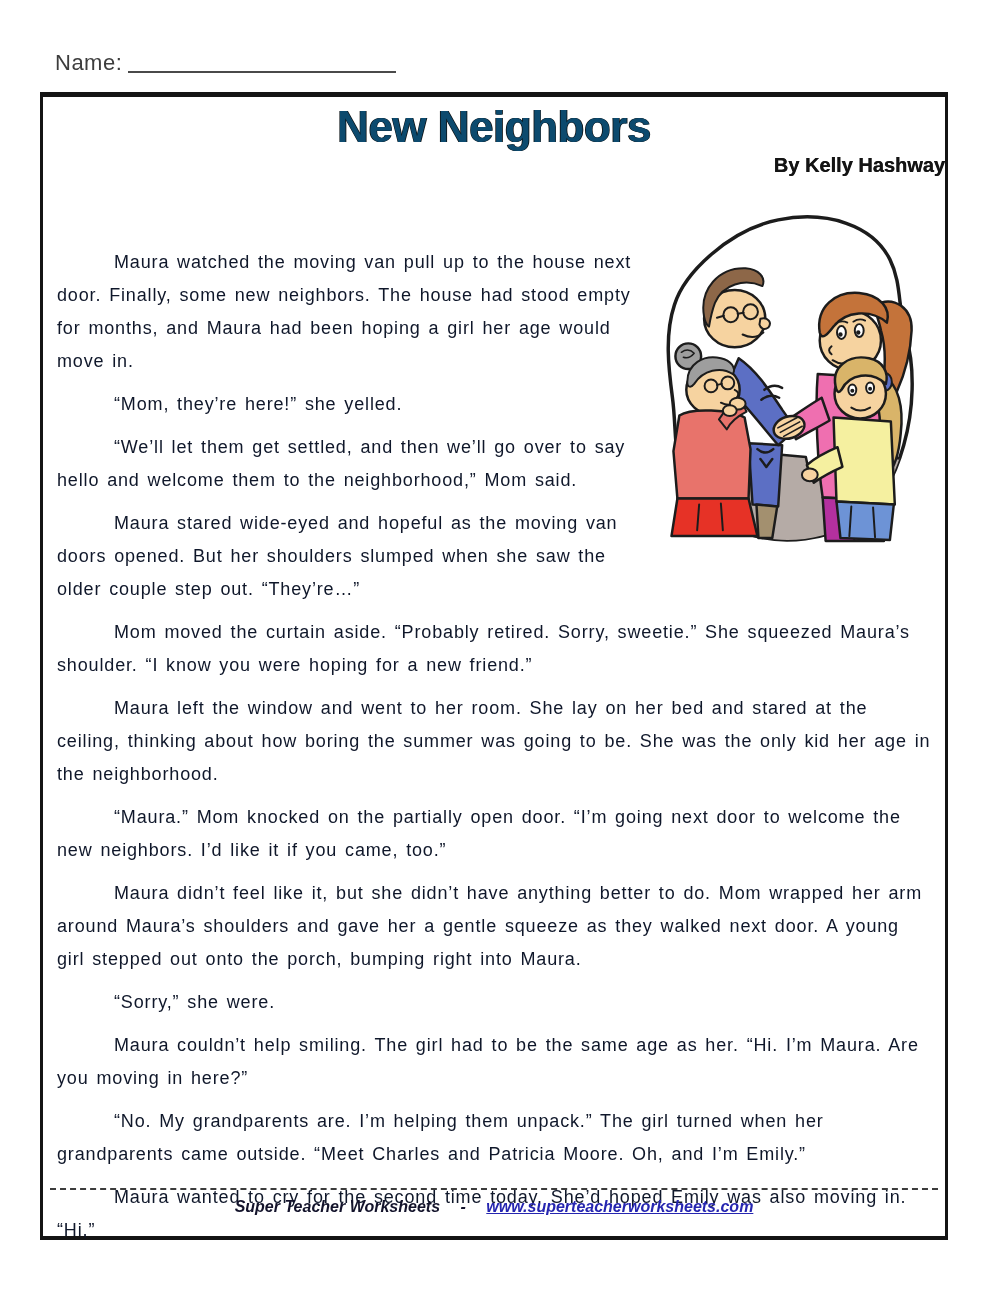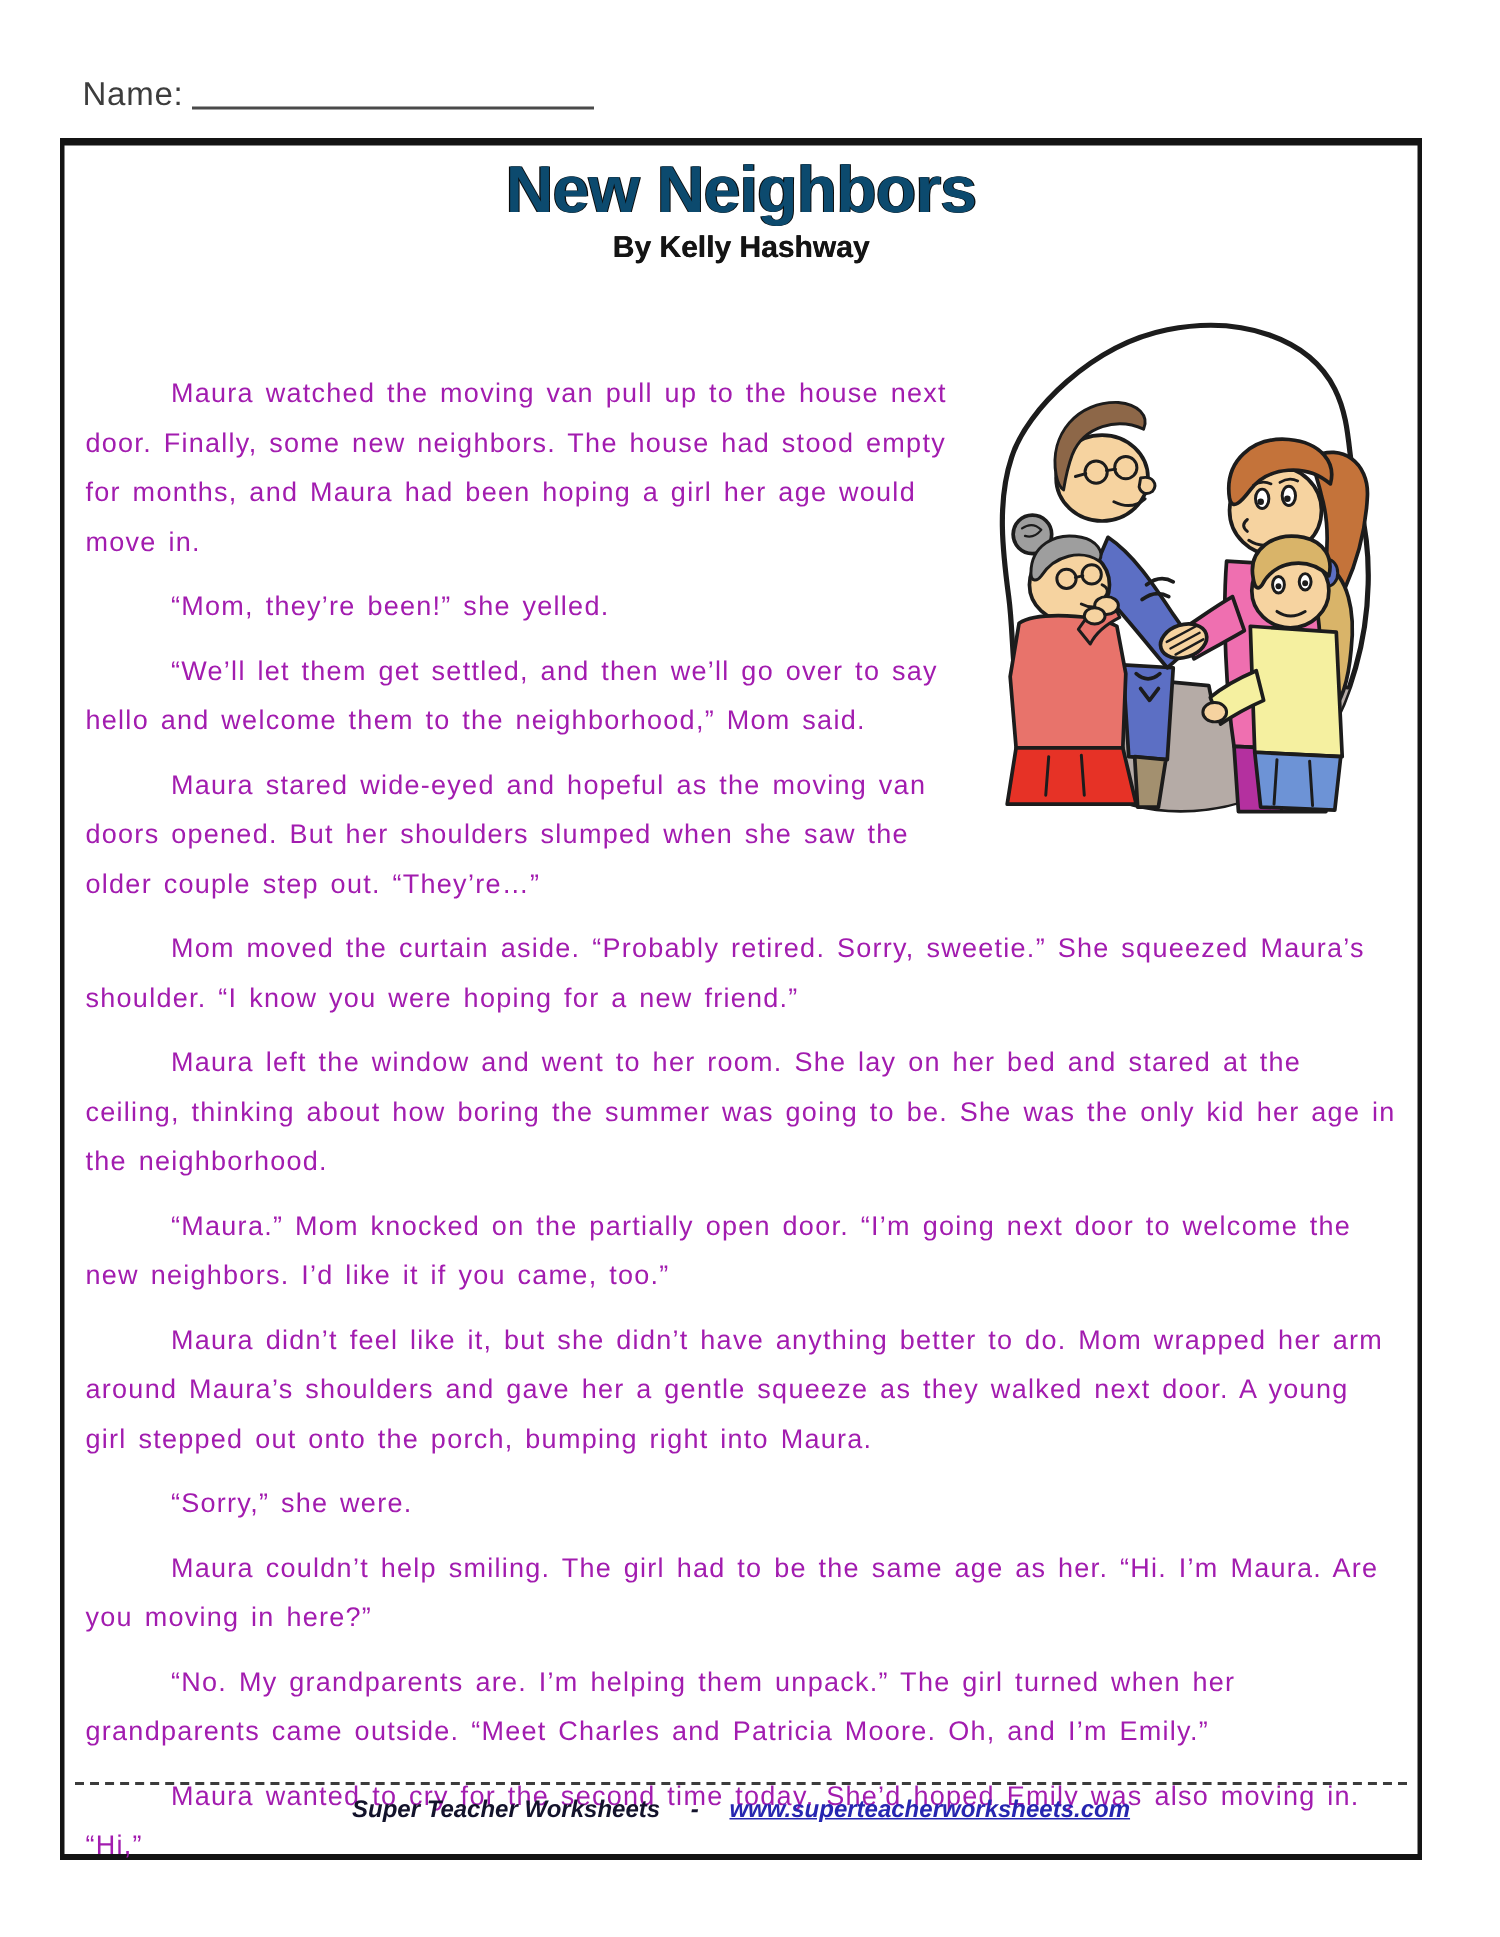--- a/index.html
+++ b/index.html
@@ -49,29 +49,30 @@
     letter-spacing: -0.5px;
     text-shadow: 0.7px 0 0 #0c0c0c, -0.7px 0 0 #0c0c0c;
     line-height: 50px;
   }
   .byline {
     font-size: 20px;
     font-weight: bold;
     color: #141414;
     text-shadow: 0.3px 0 0 #141414;
     line-height: 26px;
+    text-align: right;
   }
 
   .passage {
     margin: 68px 14px 0 14px;
     font-size: 18px;
     line-height: 33px;
     letter-spacing: 0.85px;
     word-spacing: 2px;
-    color: #a21caf;
+    color: #0f172a;
   }
   .passage p { margin: 0 0 10px 0; text-indent: 57px; }
 
   .illustration {
     float: right;
     width: 268px;
     height: 336px;
     margin: -38px 2px 10px 24px;
   }
   .illustration svg { display: block; width: 268px; height: 336px; }
@@ -193,21 +194,21 @@
 
             <path d="M104,184 Q113,177 122,182" fill="none" stroke="#1c1c1c" stroke-width="2.5"></path>
             <path d="M101,194 Q110,187 119,192" fill="none" stroke="#1c1c1c" stroke-width="2.5"></path>
             <path d="M97,244 Q105,251 113,244" fill="none" stroke="#1c1c1c" stroke-width="2.5"></path>
             <path d="M100,254 L106,262 L112,254" fill="none" stroke="#1c1c1c" stroke-width="2.5"></path>
           </g>
         </svg>
       </div>
 
       <p>Maura watched the moving van pull up to the house next door. Finally, some new neighbors. The house had stood empty for months, and Maura had been hoping a girl her age would move in.</p>
-      <p>“Mom, they’re been!” she yelled.</p>
+      <p>“Mom, they’re here!” she yelled.</p>
       <p>“We’ll let them get settled, and then we’ll go over to say hello and welcome them to the neighborhood,” Mom said.</p>
       <p>Maura stared wide-eyed and hopeful as the moving van doors opened. But her shoulders slumped when she saw the older couple step out. “They’re…”</p>
       <p>Mom moved the curtain aside. “Probably retired. Sorry, sweetie.” She squeezed Maura’s shoulder. “I know you were hoping for a new friend.”</p>
       <p>Maura left the window and went to her room. She lay on her bed and stared at the ceiling, thinking about how boring the summer was going to be. She was the only kid her age in the neighborhood.</p>
       <p>“Maura.” Mom knocked on the partially open door. “I’m going next door to welcome the new neighbors. I’d like it if you came, too.”</p>
       <p>Maura didn’t feel like it, but she didn’t have anything better to do. Mom wrapped her arm around Maura’s shoulders and gave her a gentle squeeze as they walked next door. A young girl stepped out onto the porch, bumping right into Maura.</p>
       <p>“Sorry,” she were.</p>
       <p>Maura couldn’t help smiling. The girl had to be the same age as her. “Hi. I’m Maura. Are you moving in here?”</p>
       <p>“No. My grandparents are. I’m helping them unpack.” The girl turned when her grandparents came outside. “Meet Charles and Patricia Moore. Oh, and I’m Emily.”</p>
       <p>Maura wanted to cry for the second time today. She’d hoped Emily was also moving in. “Hi,”</p>

